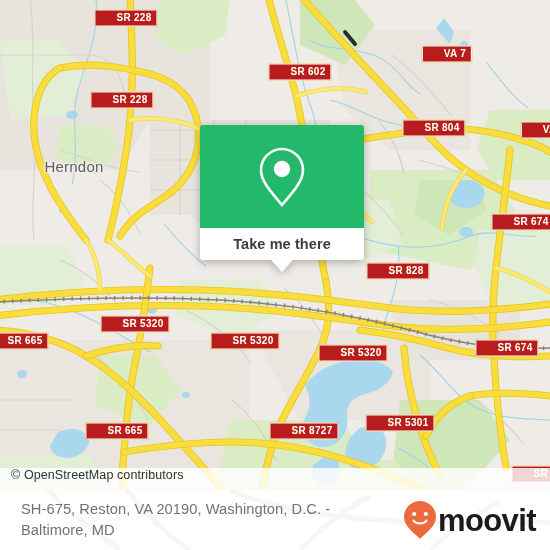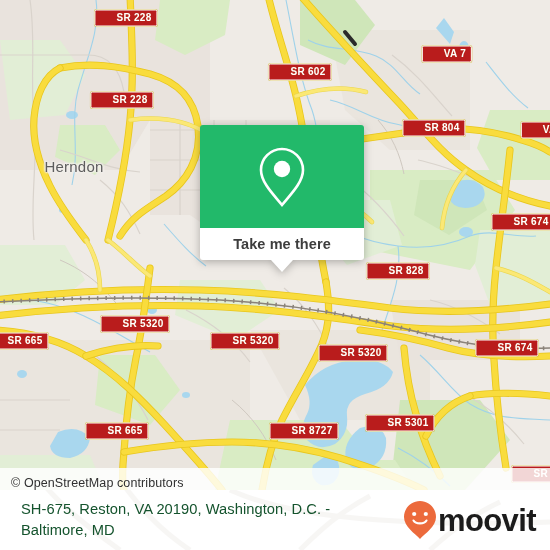--- a/index.html
+++ b/index.html
@@ -81,21 +81,21 @@
     border-left:11px solid transparent;
     border-right:11px solid transparent;
     border-top:12px solid #ffffff;
   }
 
   
   .attrib{
     position:absolute;left:0;top:468px;
     width:550px;height:22px;
     background:rgba(255,255,255,.82);
-    display:flex;align-items:flex-end;
+    display:flex;align-items:flex-start;
   }
   .attrib span{
     margin-left:11px;
     font-size:12.5px;
     color:#303030;
     letter-spacing:.1px;
   }
 
   
   .footer{
@@ -108,21 +108,21 @@
   .footer-watermark{
     position:absolute;left:0;top:0;width:550px;height:60px;
     opacity:.30;
   }
   .footer-title{
     position:relative;
     margin-left:21px;
     width:355px;
     font-size:14.7px;
     line-height:21px;
-    color:#14532d;
+    color:#737373;
     letter-spacing:.05px;
   }
   .brand{
     position:absolute;right:14px;top:50%;
     transform:translateY(-50%);
     display:flex;align-items:center;
   }
   .brand-word{
     font-size:31px;
     font-weight:bold;

